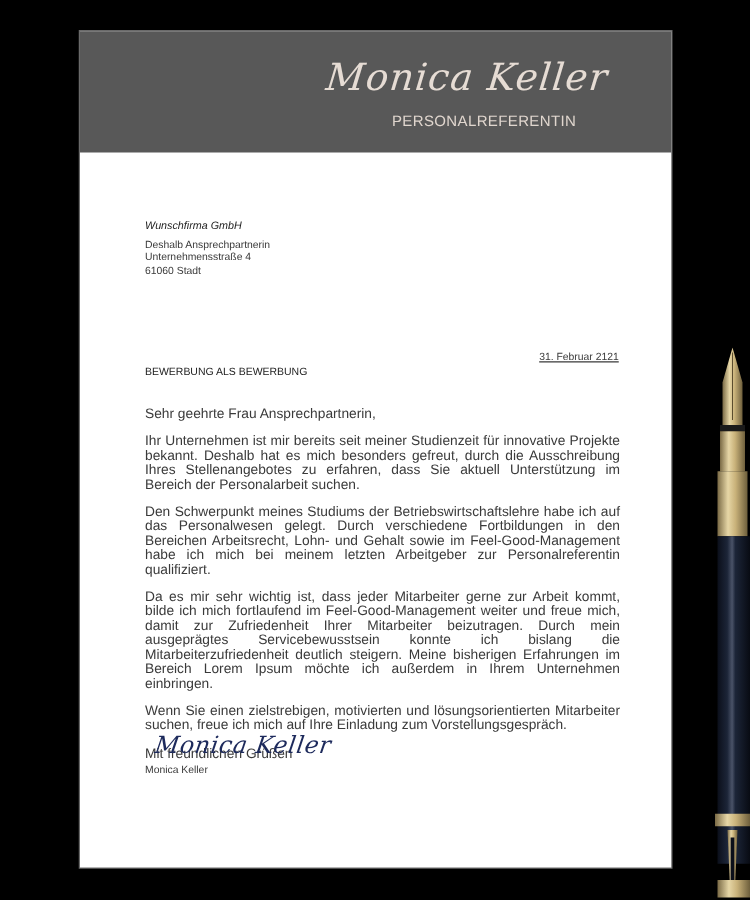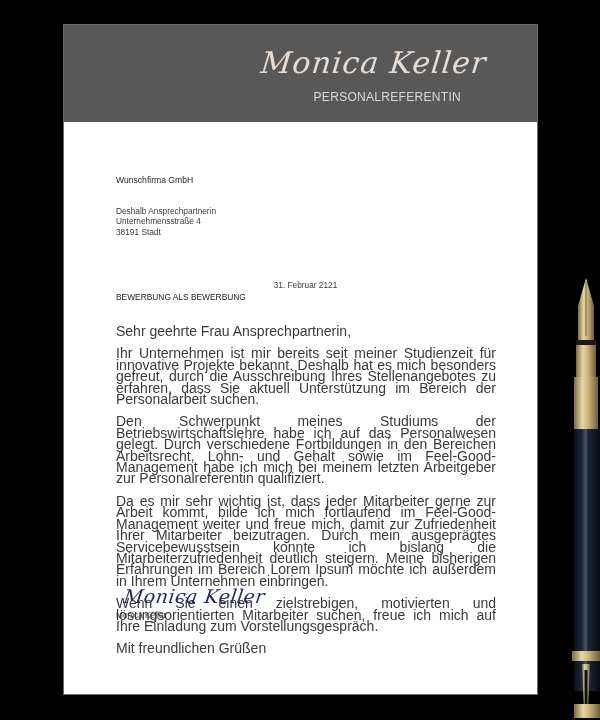--- a/index.html
+++ b/index.html
@@ -25,32 +25,32 @@
     .header-title {
       position: absolute; right: 76px; top: 65px;
       font-family: "Liberation Sans", sans-serif; font-size: 12px;
       color: #e0d6ce; letter-spacing: 0.3px;
     }
     .content {
       position: absolute; left: 52px; top: 150px; width: 380px;
       font-family: "Liberation Sans", sans-serif; font-size: 8.3px; color: #3a3a3a;
       line-height: 10.6px;
     }
-    .recipient .company { color: #222; font-size: 8.6px; margin-bottom: 20px; }
+    .recipient .company { color: #222; font-size: 8.6px; margin-bottom: 4px; font-style: italic; }
     .date {
-      position: absolute; left: 52px; top: 255px; width: 379px; text-align: center;
-      font-family: "Liberation Sans", sans-serif; font-size: 8.3px; color: #3a3a3a;
+      position: absolute; left: 52px; top: 255px; width: 379px; text-align: right;
+      font-family: "Liberation Sans", sans-serif; font-size: 8.3px; color: #3a3a3a; text-decoration: underline;
     }
     .subject {
       position: absolute; left: 52px; top: 267px;
       font-family: "Liberation Sans", sans-serif; font-size: 8.4px; color: #222;
     }
     .body {
       position: absolute; left: 52px; top: 301px; width: 380px;
-      font-family: "Liberation Sans", sans-serif; font-size: 14px; color: #3a3a3a;
+      font-family: "Liberation Sans", sans-serif; font-size: 11px; color: #3a3a3a;
       line-height: 11.4px;
     }
     .body p { margin: 0 0 11px 0; text-align: justify; }
     .body p.salutation { margin-bottom: 11px; }
     .signature {
       position: absolute; left: 60px; top: 560px;
       font-family: "DejaVu Serif", serif; font-style: italic; font-size: 19px;
       color: #1d2a5c; transform: skewX(-8deg); letter-spacing: 0.5px;
     }
     .sig-name {
@@ -66,21 +66,21 @@
   <div class="header">
     <div class="header-name">Monica Keller</div>
     <div class="header-title">PERSONALREFERENTIN</div>
   </div>
 
   <div class="content">
     <div class="recipient">
       <div class="company">Wunschfirma GmbH</div>
       <div>Deshalb Ansprechpartnerin</div>
       <div>Unternehmensstraße 4</div>
-      <div>38191 Stadt</div>
+      <div>61060 Stadt</div>
     </div>
   </div>
 
   <div class="date">31. Februar 2121</div>
   <div class="subject">BEWERBUNG ALS BEWERBUNG</div>
 
   <div class="body">
     <p class="salutation">Sehr geehrte Frau Ansprechpartnerin,</p>
     <p>Ihr Unternehmen ist mir bereits seit meiner Studienzeit für innovative Projekte bekannt. Deshalb hat es mich besonders gefreut, durch die Ausschreibung Ihres Stellenangebotes zu erfahren, dass Sie aktuell Unterstützung im Bereich der Personalarbeit suchen.</p>
     <p>Den Schwerpunkt meines Studiums der Betriebswirtschaftslehre habe ich auf das Personalwesen gelegt. Durch verschiedene Fortbildungen in den Bereichen Arbeitsrecht, Lohn- und Gehalt sowie im Feel-Good-Management habe ich mich bei meinem letzten Arbeitgeber zur Personalreferentin qualifiziert.</p>

